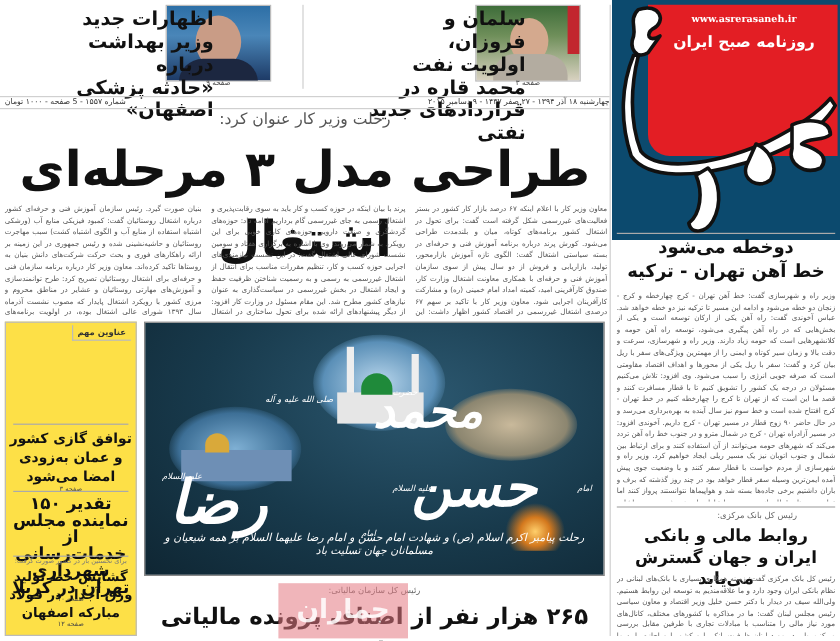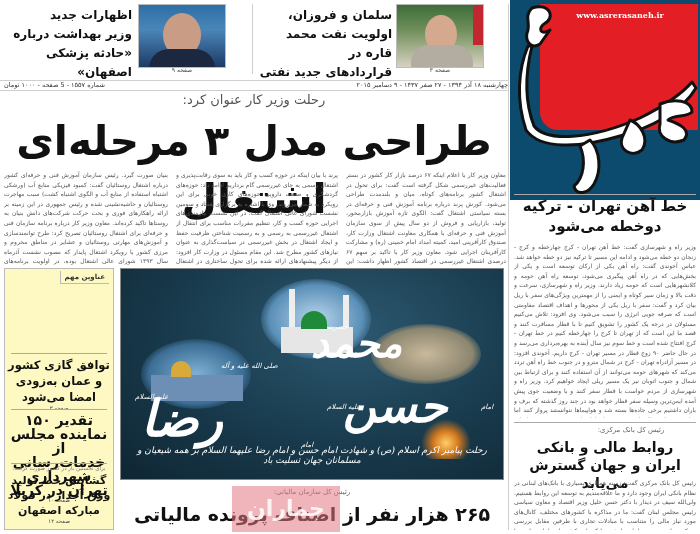--- a/index.html
+++ b/index.html
@@ -12,21 +12,21 @@
   #masthead { left: 510px; top: 0; width: 190px; height: 200px; background: #0c4a6e; }
   #masthead .red { position: absolute; left: 30px; top: 4px; width: 158px; height: 126px; background: #e31e24; border-bottom-left-radius: 18px; }
   #masthead .url { position: absolute; left: 40px; top: 10px; width: 140px; text-align: center; font-family: "DejaVu Serif", serif; font-size: 8px; font-weight: bold; color: #ffffff; direction: ltr; }
   #masthead .tagline { position: absolute; left: 40px; top: 28px; width: 140px; text-align: center; font-size: 13px; font-weight: bold; color: #ffffff; }
   #masthead svg { position: absolute; left: 0; top: 0; }
 
   
   .teaser { top: 0; height: 72px; }
   .teaser .photo { position: absolute; top: 4px; width: 88px; height: 64px; border: 1px solid #bbb; overflow: hidden; }
   .teaser .cap { position: absolute; top: 66px; font-size: 6px; color: #444; text-align: center; width: 88px; }
-  .teaser .hl { position: absolute; top: 6px; font-size: 12px; font-weight: bold; line-height: 19px; text-align: right; color: #111; }
+  .teaser .hl { position: absolute; top: 6px; font-size: 16px; font-weight: bold; line-height: 19px; text-align: right; color: #111; margin-left: 46px; }
 
   #teaser-1 { left: 0; width: 250px; }
   #teaser-1 .photo { left: 138px; background: linear-gradient(180deg,#2d6fa6 0%,#4a86b8 40%,#1d3a66 100%); }
   #teaser-1 .hl { left: 0; width: 132px; }
   #teaser-1 .cap { left: 138px; }
   #teaser-2 { left: 256px; width: 250px; }
   #teaser-2 .photo { left: 140px; background: linear-gradient(180deg,#3e6d3a 0%,#6f8f5a 40%,#d8d1c0 100%); }
   #teaser-2 .hl { left: 2px; width: 134px; }
   #teaser-2 .cap { left: 140px; }
 
@@ -36,21 +36,21 @@
   #date-strip .d-right { position: absolute; right: 0; top: 0; }
   #date-strip .d-left { position: absolute; left: 4px; top: 0; }
 
   #kicker-main { left: 0; top: 92px; width: 508px; text-align: center; font-size: 13px; color: #555; }
   #headline-main { left: 0; top: 112px; width: 508px; text-align: center; font-size: 41px; font-weight: bold; color: #111; line-height: 58px; letter-spacing: -1px; }
 
   .body-text { font-size: 6px; line-height: 9.6px; color: #555; text-align: justify; }
   .col { position: absolute; overflow: hidden; }
 
   
-  #sidebar { left: 4px; top: 268px; width: 110px; height: 262px; border: 1px solid #bbb; background: #fef9c3; }
+  #sidebar { left: 4px; top: 268px; width: 110px; height: 262px; border: 1px solid #bbb; background: #fde047; }
   #sidebar .label { position: absolute; right: 4px; top: 2px; font-size: 7px; color: #333; padding: 2px 4px; border-left: 1px solid #bbb; border-bottom: 1px solid #bbb; font-weight: bold; }
   .sb-item { position: absolute; left: 2px; width: 104px; text-align: center; font-weight: bold; color: #111; }
   .sb-item .t { font-size: 11.5px; line-height: 16px; }
   .sb-item .p { font-size: 5.5px; color: #444; font-weight: normal; }
   .sb-rule { position: absolute; left: 6px; width: 96px; height: 1px; background: #aaa; }
   .sb-kicker { position: absolute; left: 2px; width: 104px; text-align: center; font-size: 5.5px; color: #777; }
 
   
   #banner { left: 120px; top: 268px; width: 384px; height: 212px; background: radial-gradient(ellipse at 60% 30%, #2c5870 0%, #183a4c 55%, #0f2633 100%); border: 1px solid #888; overflow: hidden; }
   #banner .sky1 { position: absolute; left: 140px; top: 10px; width: 110px; height: 80px; border-radius: 50%; background: radial-gradient(ellipse, #b8d6ec 0%, #5a8fb7 60%, rgba(20,60,80,0) 75%); }
@@ -79,20 +79,21 @@
   #story-bank-kicker { left: 540px; top: 426px; width: 182px; text-align: center; font-size: 7px; color: #666; }
   #story-bank-head { left: 514px; top: 438px; width: 182px; text-align: center; font-size: 14px; font-weight: bold; line-height: 18px; color: #111; }
   .hrule { position: absolute; height: 1px; background: #aaa; }
 </style>
 </head>
 <body>
 
 <div id="masthead" class="abs">
   <div class="red"></div>
   <div class="url">www.asrerasaneh.ir</div>
+  <div class="tagline">روزنامه صبح ایران</div>
   <svg width="190" height="200" viewBox="0 0 190 200">
     <g fill="#ffffff" stroke="#111" stroke-width="3" stroke-linejoin="round">
       <path d="M22,8 C40,2 46,18 34,24 C28,28 30,36 40,30 L30,44 C20,50 14,40 18,30 C20,22 14,16 22,8 Z"></path>
       <path d="M22,46 C16,70 14,100 24,126 C36,142 80,140 130,118 C150,108 170,96 182,82 L186,88 C172,112 140,128 110,136 C70,148 30,150 16,130 C6,100 8,70 18,46 Z"></path>
       <path d="M150,104 C164,98 182,100 182,112 C176,118 164,114 158,120 C170,124 182,130 174,140 C160,146 146,136 150,124 Z"></path>
       <path d="M120,120 C130,124 140,138 132,150 C122,158 108,150 112,138 Z"></path>
       <path d="M80,140 C90,150 92,170 84,184 C78,194 66,196 64,186 C74,178 76,160 70,146 Z"></path>
     </g>
   </svg>
 </div>
@@ -168,42 +169,42 @@
   <div class="sky3"></div>
   <div class="minaret1"></div>
   <div class="minaret2"></div>
   <div class="mosque"></div>
   <div class="dome"></div>
   <div class="shrine"></div>
   <div class="gold"></div>
 
   <div class="small" style="left:206px;top:54px;">حضرت</div>
   <div class="name n1">محمد</div>
-  <div class="small" style="left:100px;top:60px;margin-top:33px;">صلی الله علیه و آله</div>
+  <div class="small" style="left:100px;top:60px;">صلی الله علیه و آله</div>
 
   <div class="small" style="left:360px;top:134px;">امام</div>
   <div class="name n2">حسن</div>
   <div class="small" style="left:206px;top:134px;">علیه السلام</div>
 
   <div class="small" style="left:180px;top:172px;">امام</div>
   <div class="name n3">رضا</div>
   <div class="small" style="left:14px;top:124px;">علیه السلام</div>
 
   <div class="candle"></div>
   <div class="footer">رحلت پیامبر اکرم اسلام (ص) و شهادت امام حسن و امام رضا علیهما السلام بر همه شیعیان و مسلمانان جهان تسلیت باد</div>
 </div>
 
 <div id="kicker-bottom" class="abs">رئیس کل سازمان مالیاتی:</div>
 <div id="headline-bottom" class="abs">۲۶۵ هزار نفر از اصناف پرونده مالیاتی ندارند</div>
 <div id="watermark" class="abs">جماران</div>
 
 <div class="hrule" style="left:514px;top:194px;width:182px;"></div>
 <div id="story-rail-head" class="abs">
+  <div>دوخطه می‌شود</div>
   <div>خط آهن تهران - ترکیه</div>
-  <div>دوخطه می‌شود</div>
 </div>
 <div class="col body-text" style="left:514px;top:242px;width:182px;height:176px;">وزیر راه و شهرسازی گفت: خط آهن تهران - کرج چهارخطه و کرج - زنجان دو خطه می‌شود و ادامه این مسیر تا ترکیه نیز دو خطه خواهد شد. عباس آخوندی گفت: راه آهن یکی از ارکان توسعه است و یکی از بخش‌هایی که در راه آهن پیگیری می‌شود، توسعه راه آهن حومه و کلانشهرهایی است که حومه زیاد دارند. وزیر راه و شهرسازی، سرعت و دقت بالا و زمان سیر کوتاه و ایمنی را از مهمترین ویژگی‌های سفر با ریل بیان کرد و گفت: سفر با ریل یکی از محورها و اهداف اقتصاد مقاومتی است که صرفه جویی انرژی را سبب می‌شود. وی افزود: تلاش می‌کنیم مسئولان در درجه یک کشور را تشویق کنیم تا با قطار مسافرت کنند و قصد ما این است که از تهران تا کرج را چهارخطه کنیم در خط تهران - کرج افتتاح شده است و خط سوم نیز سال آینده به بهره‌برداری می‌رسد و در حال حاضر ۹۰ زوج قطار در مسیر تهران - کرج داریم. آخوندی افزود: در مسیر آزادراه تهران - کرج در شمال مترو و در جنوب خط راه آهن تردد می‌کند که شهرهای حومه می‌توانند از آن استفاده کنند و برای ارتباط بین شمال و جنوب اتوبان نیز یک مسیر ریلی ایجاد خواهیم کرد. وزیر راه و شهرسازی از مردم خواست با قطار سفر کنند و با وضعیت جوی پیش آمده ایمن‌ترین وسیله سفر قطار خواهد بود در چند روز گذشته که برف و باران داشتیم برخی جاده‌ها بسته شد و هواپیماها نتوانستند پرواز کنند اما تمام مسیرهای قطار باز بود. وی به ارتباط ریلی خرمشهر - بصره اشاره کرد و افزود: در روی رودخانه اروند یک پل ساخته می‌شود که پایه پر حیثی دارد تا کشتی‌های بزرگ بتوانند از زیر آن عبور کنند. کار کارهای مهندسی این طرح انجام شده است اما مقداری مشکل مالی داشتیم که رئیس جمهور دستور داد این مشکل برطرف شود. زمان اجرای این طرح ۱۸ ماه خواهد بود.</div>
 
 <div class="hrule" style="left:514px;top:422px;width:182px;"></div>
 <div id="story-bank-kicker" class="abs">رئیس کل بانک مرکزی:</div>
 <div id="story-bank-head" class="abs">
   <div>روابط مالی و بانکی</div>
   <div>ایران و جهان گسترش می‌یابد</div>
 </div>
 <div class="col body-text" style="left:514px;top:478px;width:182px;height:52px;">رئیس کل بانک مرکزی گفت: زمینه همکاری بسیاری با بانک‌های لبنانی در نظام بانکی ایران وجود دارد و ما علاقه‌مندیم به توسعه این روابط هستیم. ولی‌الله سیف در دیدار با دکتر حسن خلیل وزیر اقتصاد و معاون سیاسی رئیس مجلس لبنان گفت: ما در مذاکره با کشورهای مختلف، کانال‌های مورد نیاز مالی را متناسب با مبادلات تجاری با طرفین مقابل بررسی می‌کنیم ولی در مورد لبنان ظرفیت بانکی این کشور این اجازه را به ما می‌دهد که به حجم مبادلات تجاری کفایت نکنیم.</div>

